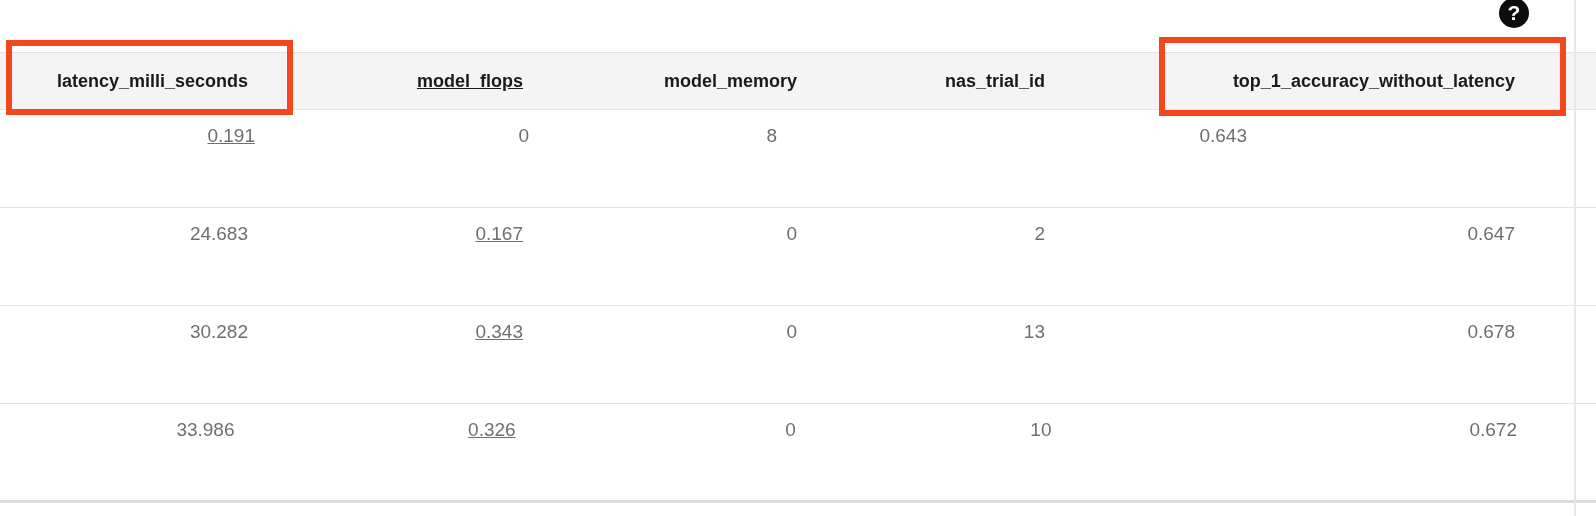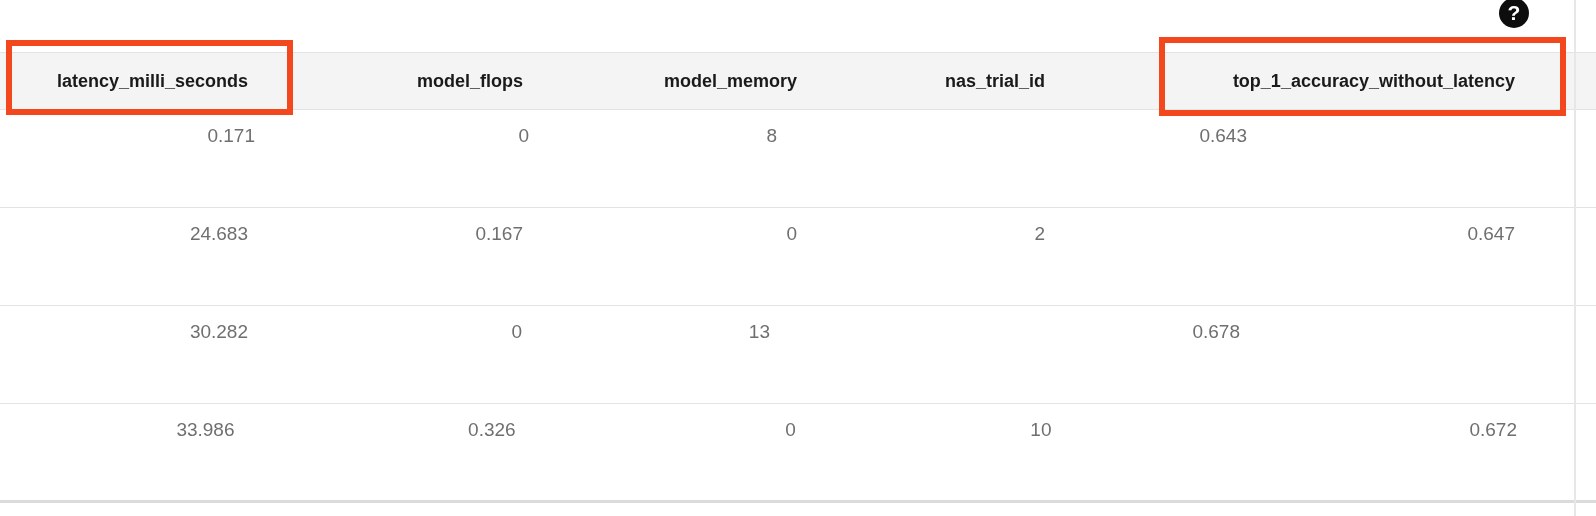--- a/index.html
+++ b/index.html
@@ -46,21 +46,21 @@
   }
   .data-row:last-child { height: 99px; border-bottom: 3px solid #dbdbdb; gap: 20px; }
   .data-cell {
     font-size: 19px; color: #6f6f6f;
     text-align: right; white-space: nowrap;
     padding-top: 15px;
   }
 
   
   .c0 { width: 268px; padding-right: 20px; }
-  .c1 { width: 275px; padding-right: 20px; }
+  .c1 { width: 275px; padding-right: 20px; text-decoration: underline; }
   .c2 { width: 274px; padding-right: 20px; }
   .c3 { width: 248px; padding-right: 20px; }
   .c4 { width: 509px; padding-right: 59px; }
   .c5 { flex: 1; padding-right: 0; } 
 
   
   .annotation-box {
     position: absolute; border: 6px solid #f3471d;
     background: transparent; pointer-events: none;
   }
@@ -80,36 +80,37 @@
     <div class="hdr-row" id="hdr-row">
         <div class="hdr-cell c0">latency_milli_seconds</div>
         <div class="hdr-cell c1">model_flops</div>
         <div class="hdr-cell c2">model_memory</div>
         <div class="hdr-cell c3">nas_trial_id</div>
         <div class="hdr-cell c4">top_1_accuracy_without_latency</div>
         <div class="hdr-cell c5"></div>
       </div>
     <div id="body-rows">
         <div class="data-row">
-          <div class="data-cell c1">0.171</div>
+          <div class="data-cell c1">0.191</div>
           <div class="data-cell c2">0</div>
           <div class="data-cell c3">8</div>
           <div class="data-cell c4">0.643</div>
           <div class="data-cell c5"></div>
         </div>
         <div class="data-row">
           <div class="data-cell c0">24.683</div>
           <div class="data-cell c1">0.167</div>
           <div class="data-cell c2">0</div>
           <div class="data-cell c3">2</div>
           <div class="data-cell c4">0.647</div>
           <div class="data-cell c5"></div>
         </div>
         <div class="data-row">
           <div class="data-cell c0">30.282</div>
+          <div class="data-cell c1">0.343</div>
           <div class="data-cell c2">0</div>
           <div class="data-cell c3">13</div>
           <div class="data-cell c4">0.678</div>
           <div class="data-cell c5"></div>
         </div>
         <div class="data-row">
           <div class="data-cell c0">33.986</div>
           <div class="data-cell c1">0.326</div>
           <div class="data-cell c2">0</div>
           <div class="data-cell c3">10</div>

